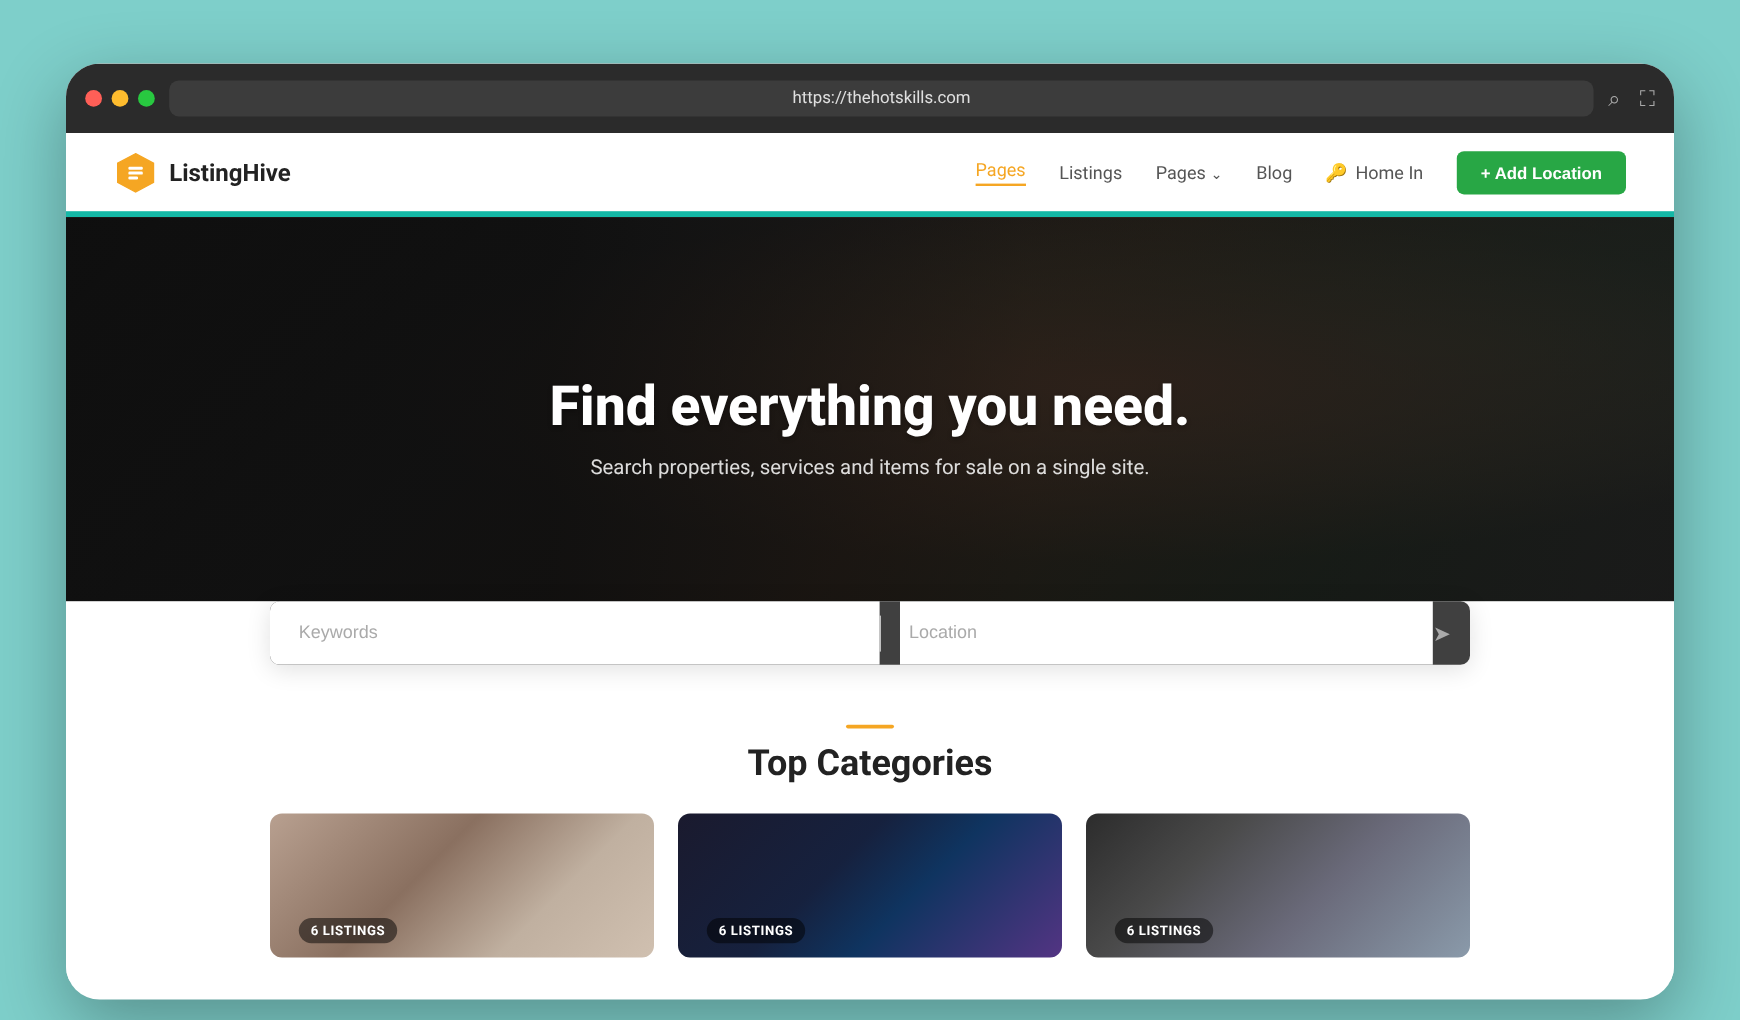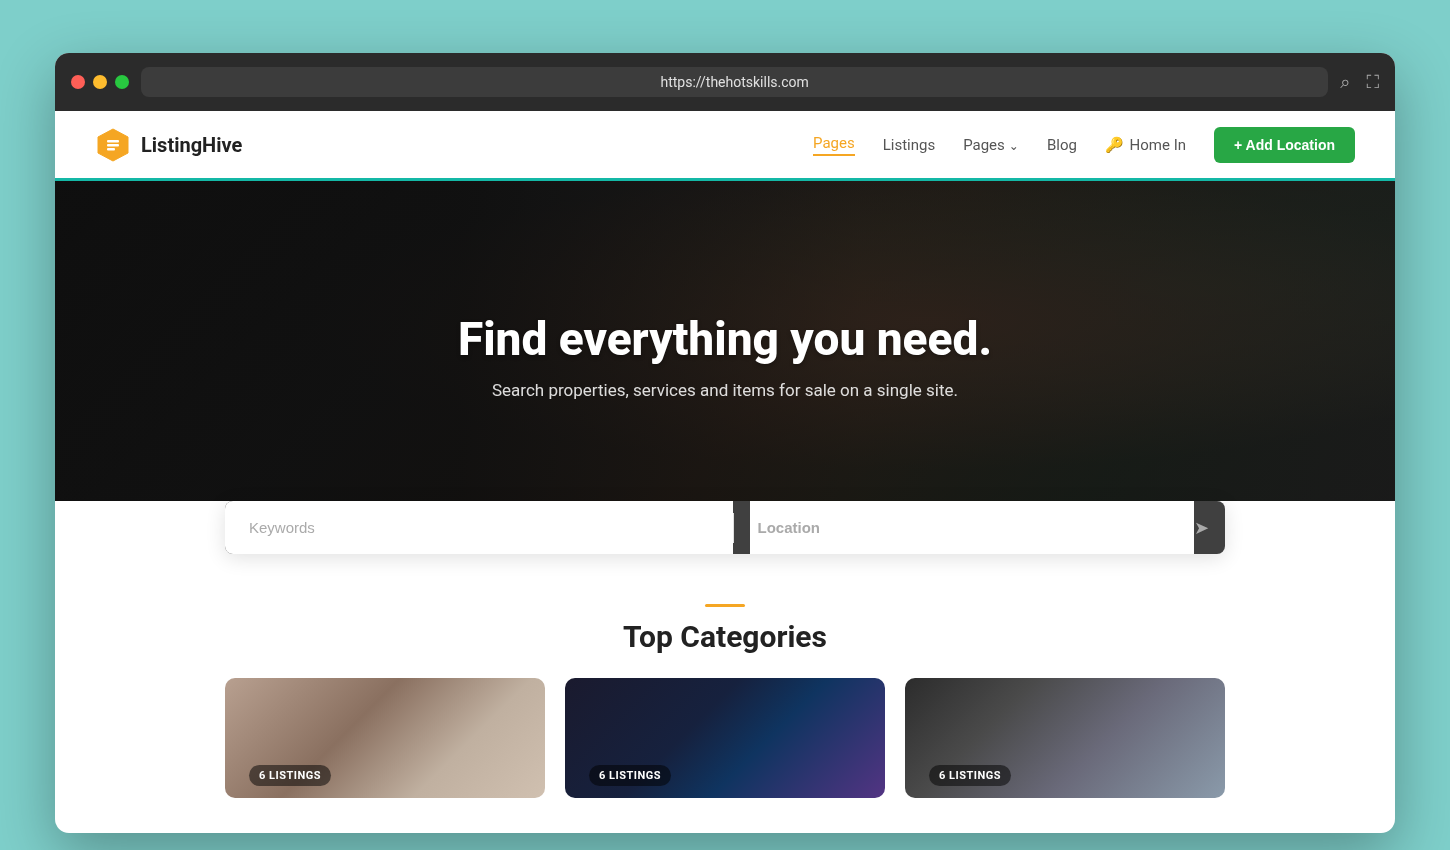--- a/index.html
+++ b/index.html
@@ -10,21 +10,21 @@
       align-items: center;
       justify-content: center;
       min-height: 100vh;
       font-family: -apple-system, BlinkMacSystemFont, 'Segoe UI', Roboto, sans-serif;
     }
 
     .browser-window {
       width: 1340px;
       min-height: 780px;
       background: white;
-      border-radius: 14px;
+      border-radius: 28px;
       overflow: hidden;
       box-shadow: 0 20px 60px rgba(0,0,0,0.3);
       margin-top: 36px;
     }
 
     
     .browser-chrome {
       background: #2b2b2b;
       padding: 14px 16px;
       display: flex;
@@ -80,21 +80,21 @@
     .website {
       background: white;
     }
 
     
     .navbar {
       display: flex;
       align-items: center;
       padding: 0 40px;
       height: 70px;
-      border-bottom: 3px solid #14b8a6;
+      border-bottom: 5px solid #14b8a6;
       background: white;
     }
 
     .logo {
       display: flex;
       align-items: center;
       gap: 10px;
       text-decoration: none;
     }
 
@@ -259,21 +259,20 @@
       padding: 0 16px;
     }
 
     .location-input {
       flex: 1;
       padding: 18px 8px;
       border: none;
       outline: none;
       font-size: 15px;
       color: #333;
-      font-weight: bold;
     }
 
     .location-input::placeholder {
       color: #aaa;
     }
 
     .location-icon {
       color: #aaa;
       font-size: 18px;
     }

